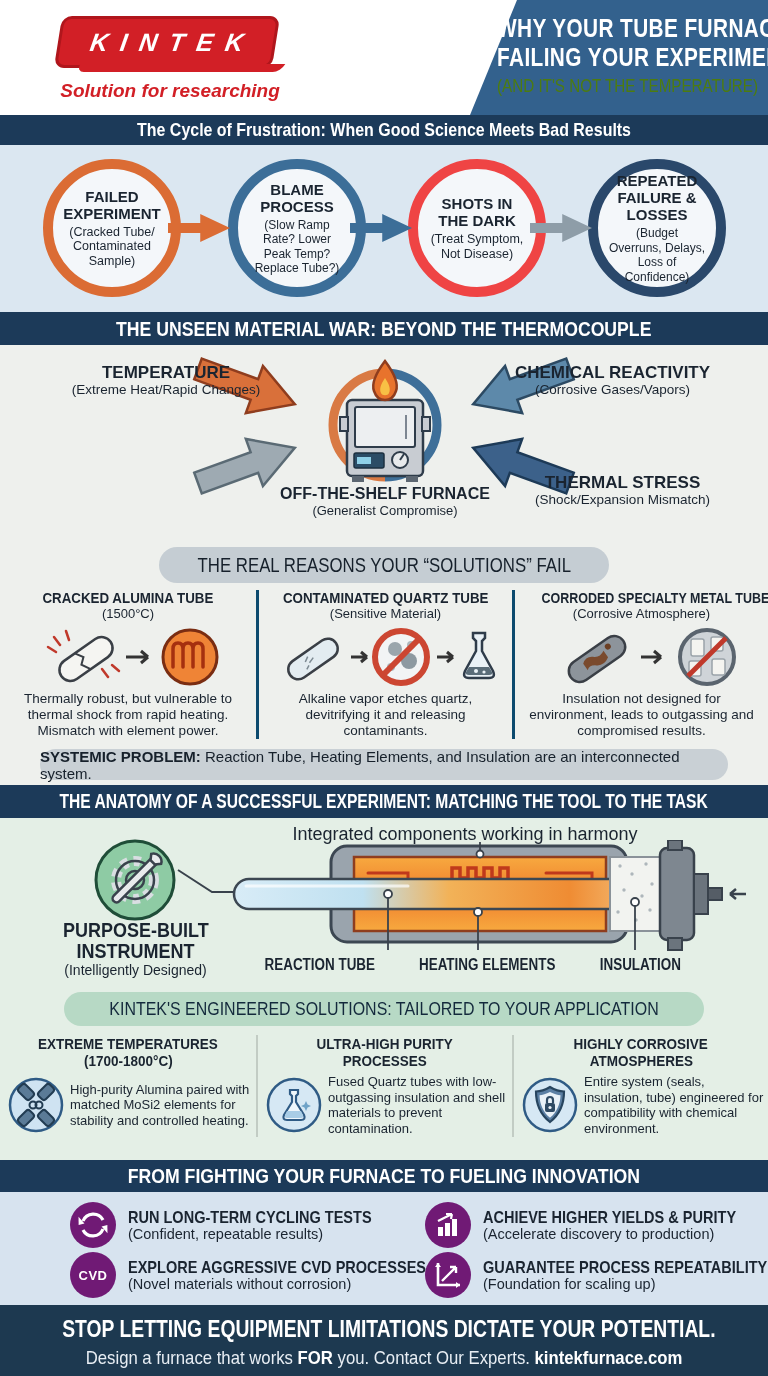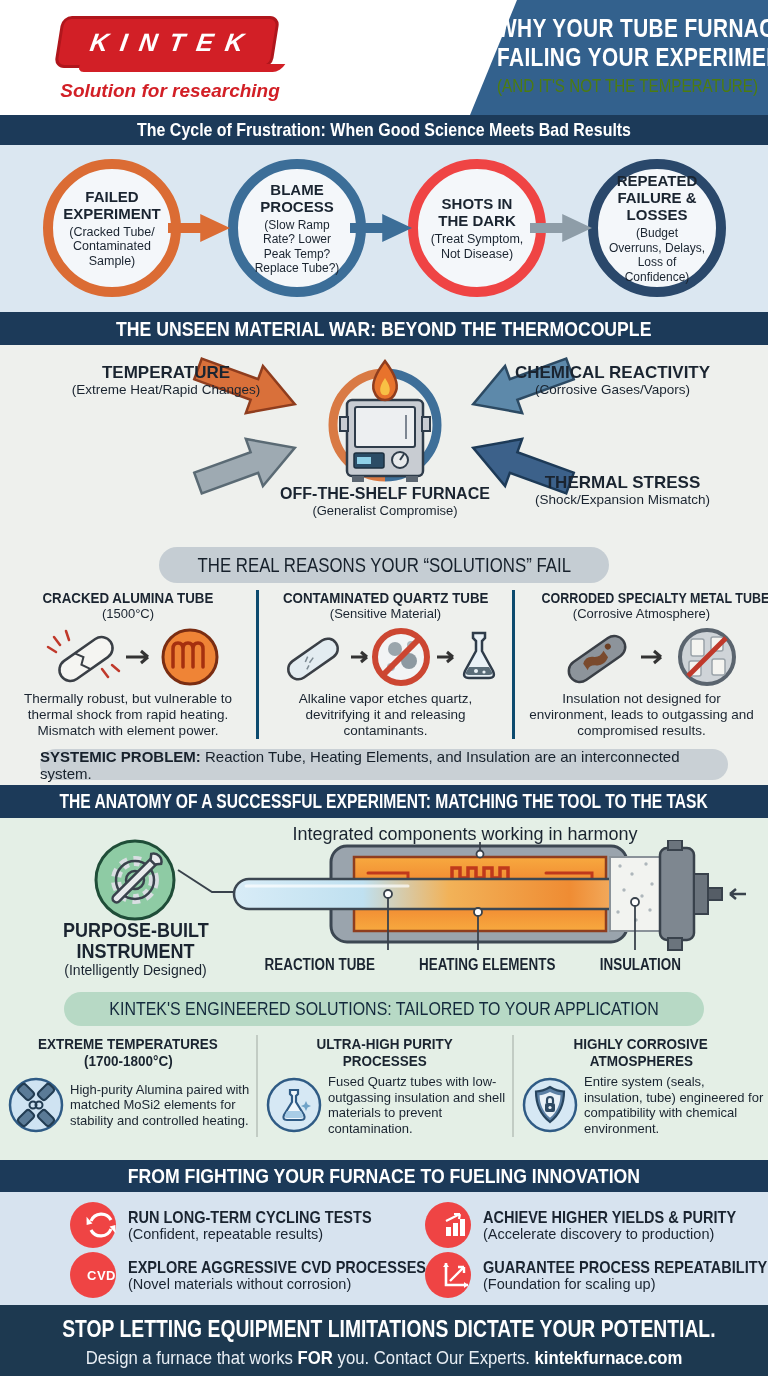--- a/index.html
+++ b/index.html
@@ -79,21 +79,21 @@
   .s-col{width:256px;box-sizing:border-box;padding:0 4px;}
   .s-col + .s-col{border-left:2px solid #c2ccc4;}
   .s-head{text-align:center;font-weight:bold;font-size:15px;line-height:17px;}
   .s-body{display:flex;margin-top:4px;align-items:center;}
   .s-icon{flex:0 0 56px;margin:4px 6px 0 4px;}
   .s-desc{font-size:13px;line-height:15.5px;}
 
   
   #benefits{height:113px;background:#d7e3ef;}
   .b-item{position:absolute;display:flex;align-items:center;}
-  .b-icon{flex:0 0 46px;width:46px;height:46px;border-radius:50%;background:#ef4444;display:flex;align-items:center;justify-content:flex-end;margin-right:12px;}
+  .b-icon{flex:0 0 46px;width:46px;height:46px;border-radius:50%;background:#701a75;display:flex;align-items:center;justify-content:center;margin-right:12px;}
   .b-title{font-weight:bold;font-size:16.5px;line-height:18px;}
   .b-detail{font-size:14.5px;line-height:16px;}
   .b-cvd{color:#fff;font-weight:bold;font-size:13px;letter-spacing:.5px;}
 
   
   #footer{height:71px;background:#1d3950;color:#fff;text-align:center;}
   #footer .f1{font-weight:bold;font-size:23px;padding-top:11px;}
   #footer .f2{font-size:19px;margin-top:4px;color:#e8eef4;}
   #footer .f2 b{color:#fff;}
 </style>

